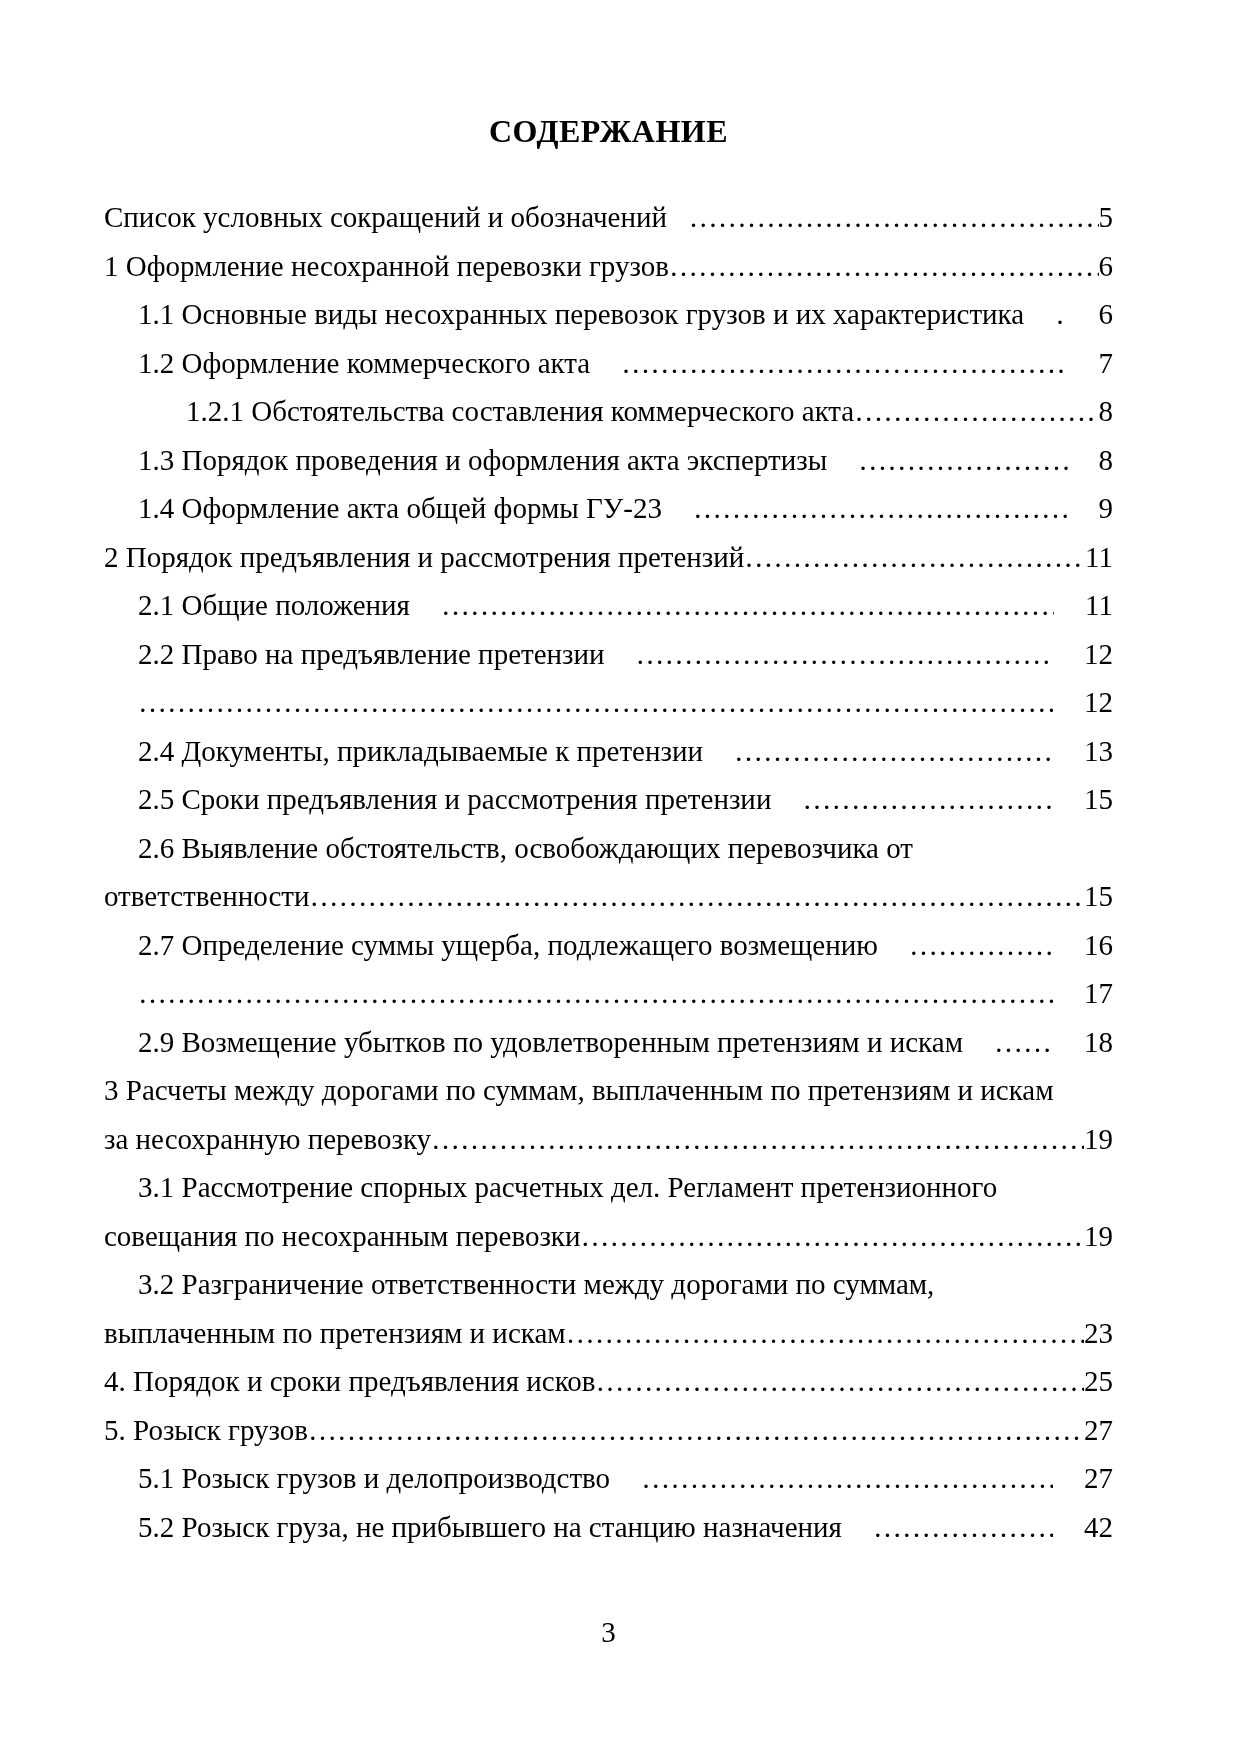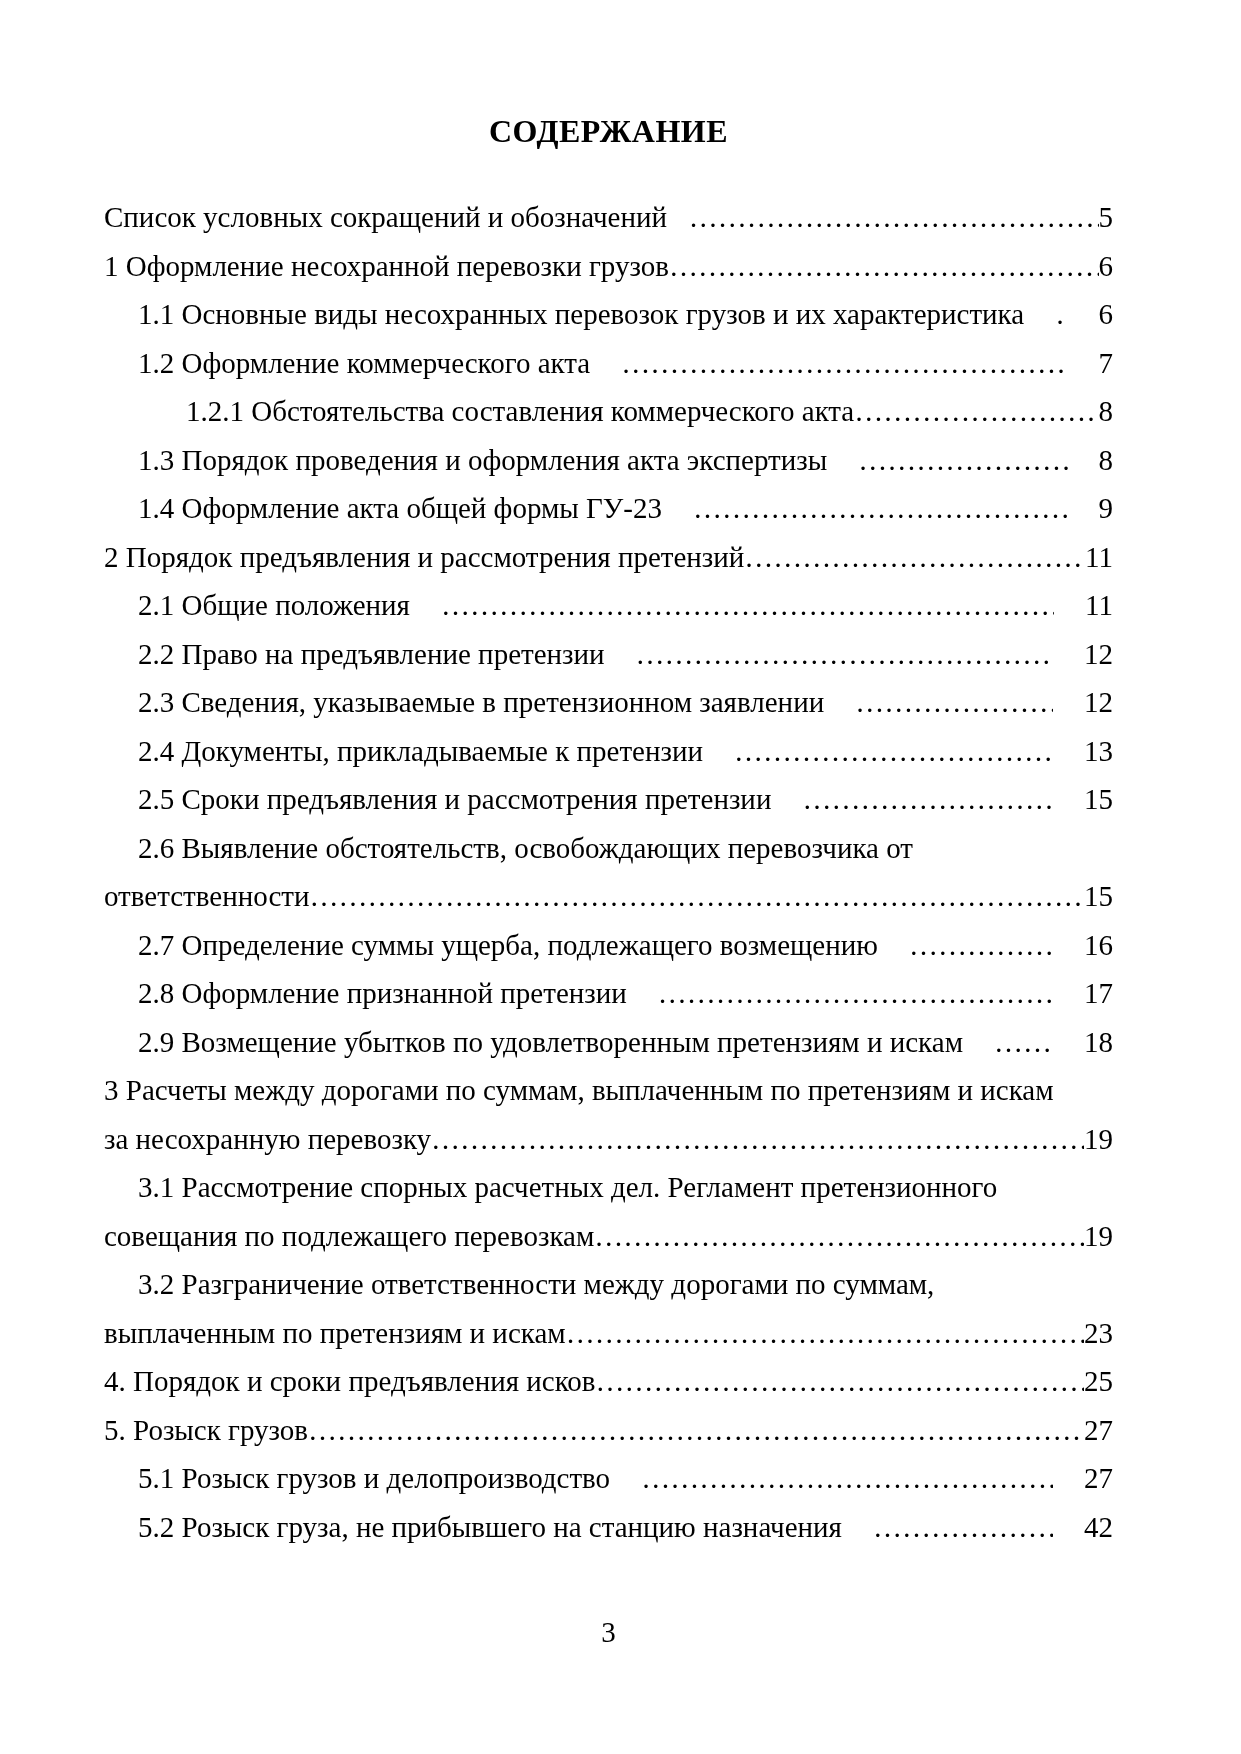--- a/index.html
+++ b/index.html
@@ -116,21 +116,20 @@
     <span class="toc-text">2.1 Общие положения</span>
     <span class="toc-leader"></span>
     <span class="toc-page">11</span>
   </div>
       <div class="toc-row indent-1">
     <span class="toc-text">2.2 Право на предъявление претензии</span>
     <span class="toc-leader"></span>
     <span class="toc-page">12</span>
   </div>
       <div class="toc-row indent-1">
-    <span class="toc-text">2.3 Сведения, указываемые в претензионном заявлении</span>
     <span class="toc-leader"></span>
     <span class="toc-page">12</span>
   </div>
       <div class="toc-row indent-1">
     <span class="toc-text">2.4 Документы, прикладываемые к претензии</span>
     <span class="toc-leader"></span>
     <span class="toc-page">13</span>
   </div>
       <div class="toc-row indent-1">
     <span class="toc-text">2.5 Сроки предъявления и рассмотрения претензии</span>
@@ -146,21 +145,20 @@
     <span class="toc-text">ответственности</span>
     <span class="toc-leader"></span>
     <span class="toc-page">15</span>
   </div>
       <div class="toc-row indent-1">
     <span class="toc-text">2.7 Определение суммы ущерба, подлежащего возмещению</span>
     <span class="toc-leader"></span>
     <span class="toc-page">16</span>
   </div>
       <div class="toc-row indent-1">
-    <span class="toc-text">2.8 Оформление признанной претензии</span>
     <span class="toc-leader"></span>
     <span class="toc-page">17</span>
   </div>
       <div class="toc-row indent-1">
     <span class="toc-text">2.9 Возмещение убытков по удовлетворенным претензиям и искам</span>
     <span class="toc-leader"></span>
     <span class="toc-page">18</span>
   </div>
       <div class="toc-row no-page">
     <span class="toc-text">3 Расчеты между дорогами по суммам, выплаченным по претензиям и искам</span>
@@ -171,21 +169,21 @@
     <span class="toc-text">за несохранную перевозку</span>
     <span class="toc-leader"></span>
     <span class="toc-page">19</span>
   </div>
       <div class="toc-row indent-1 no-page">
     <span class="toc-text">3.1 Рассмотрение спорных расчетных дел. Регламент претензионного</span>
     <span class="toc-leader"></span>
     <span class="toc-page"></span>
   </div>
       <div class="toc-row">
-    <span class="toc-text">совещания по подлежащего перевозкам</span>
+    <span class="toc-text">совещания по несохранным перевозки</span>
     <span class="toc-leader"></span>
     <span class="toc-page">19</span>
   </div>
       <div class="toc-row indent-1 no-page">
     <span class="toc-text">3.2 Разграничение ответственности между дорогами по суммам,</span>
     <span class="toc-leader"></span>
     <span class="toc-page"></span>
   </div>
       <div class="toc-row">
     <span class="toc-text">выплаченным по претензиям и искам</span>

